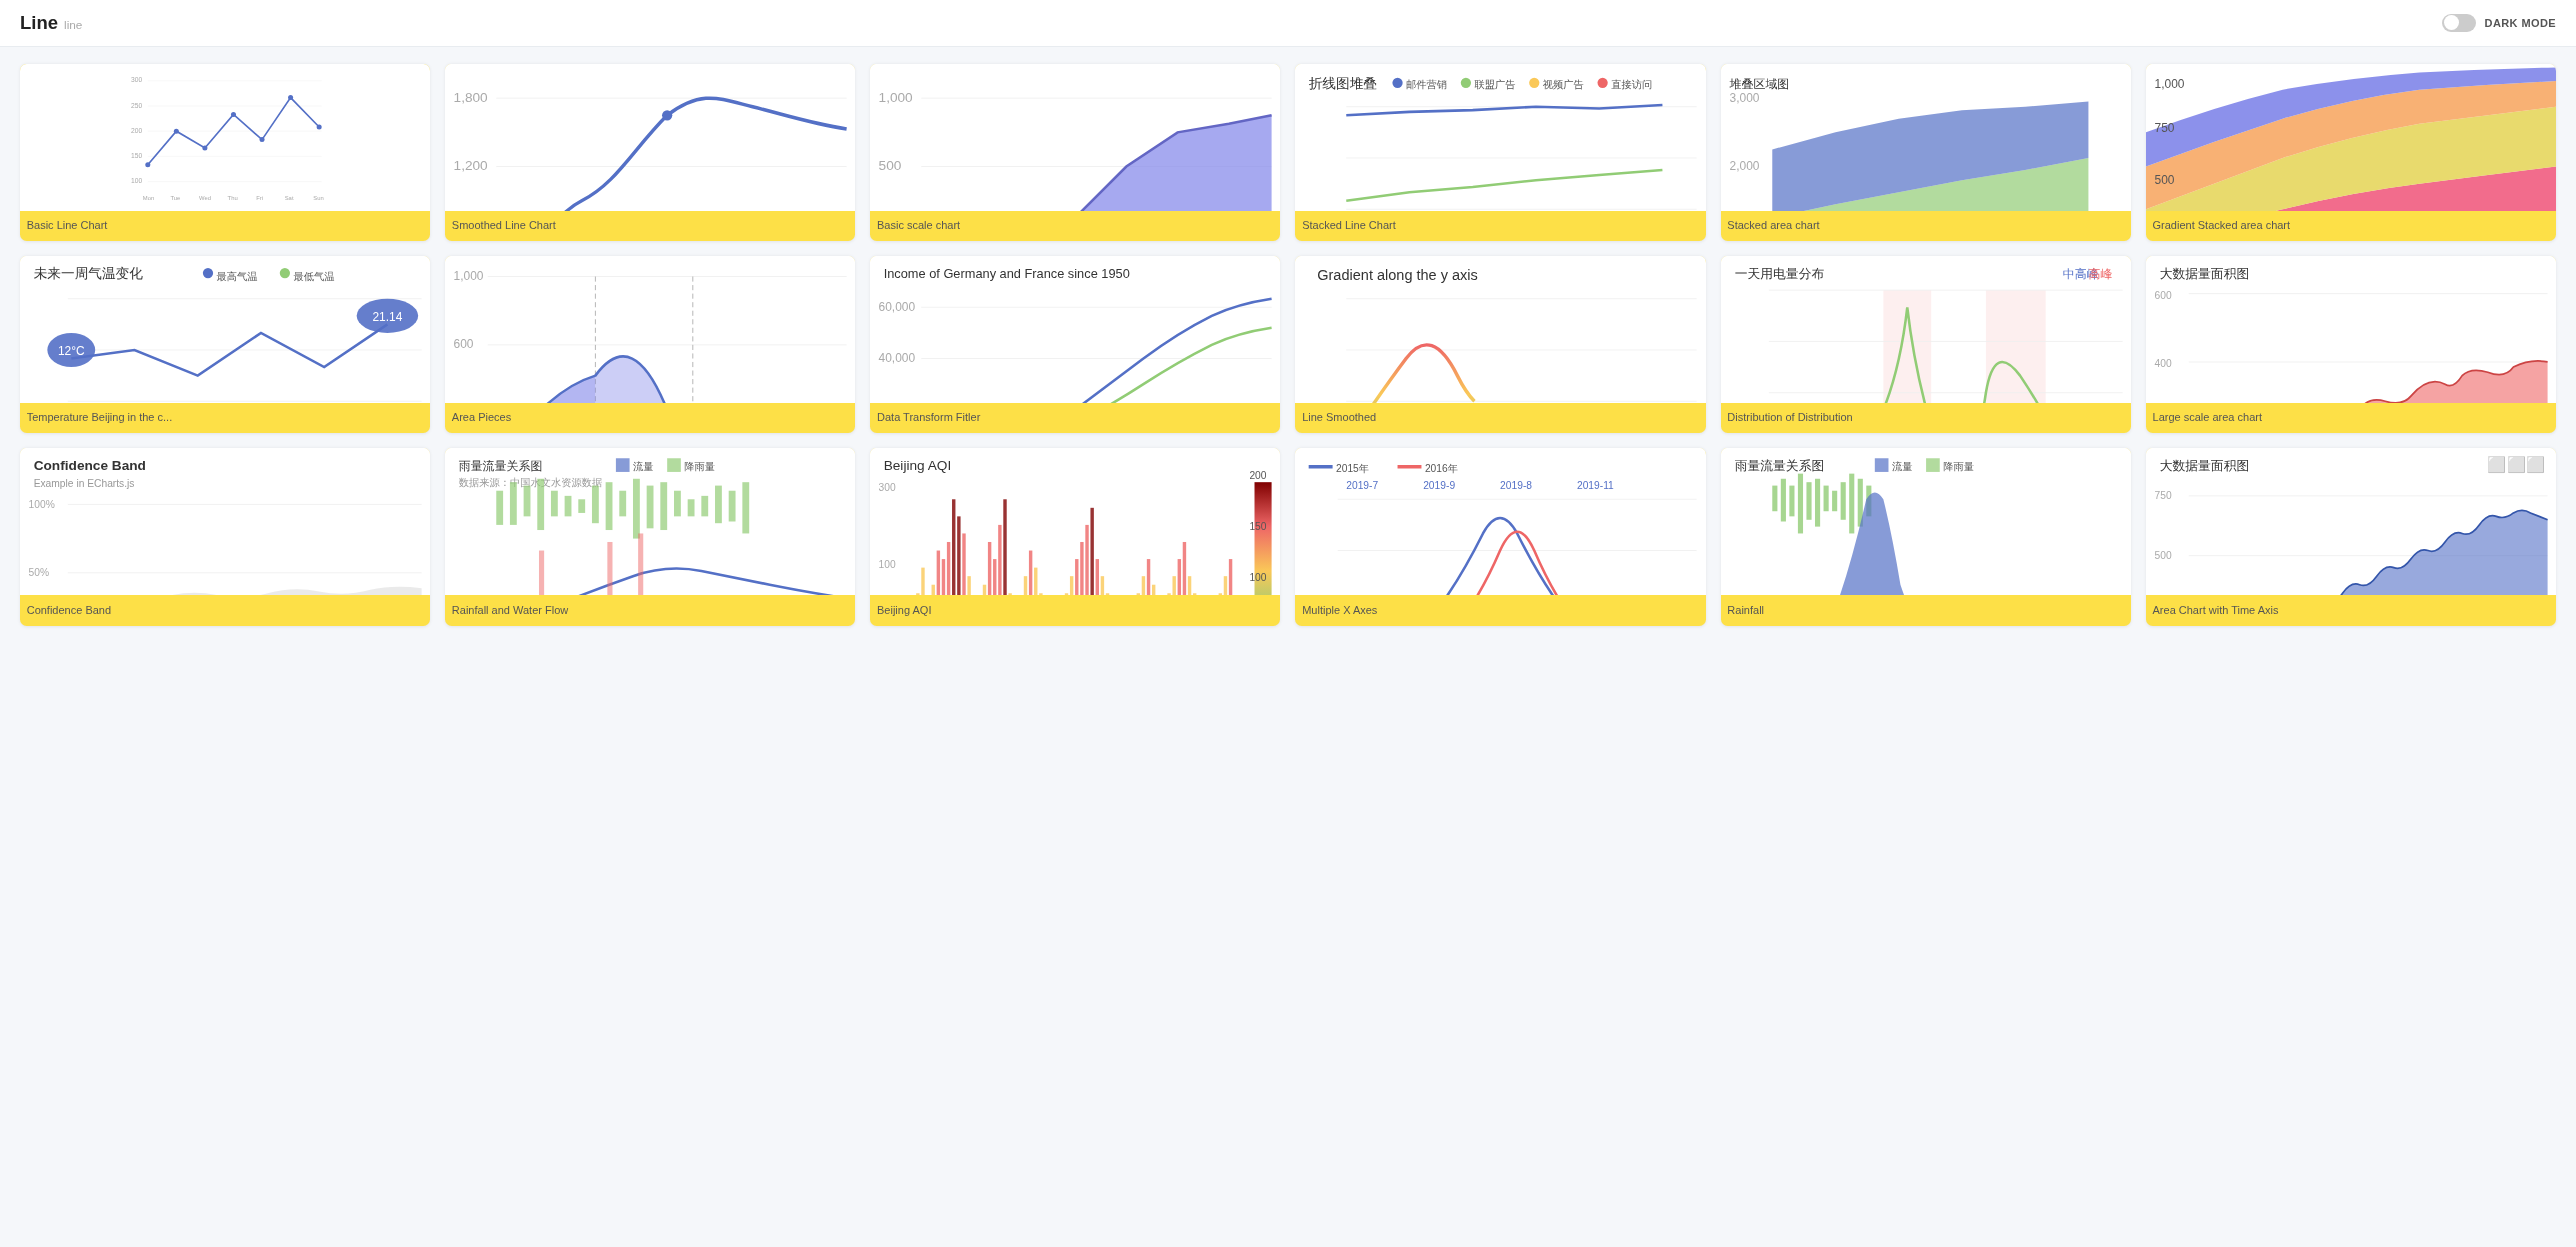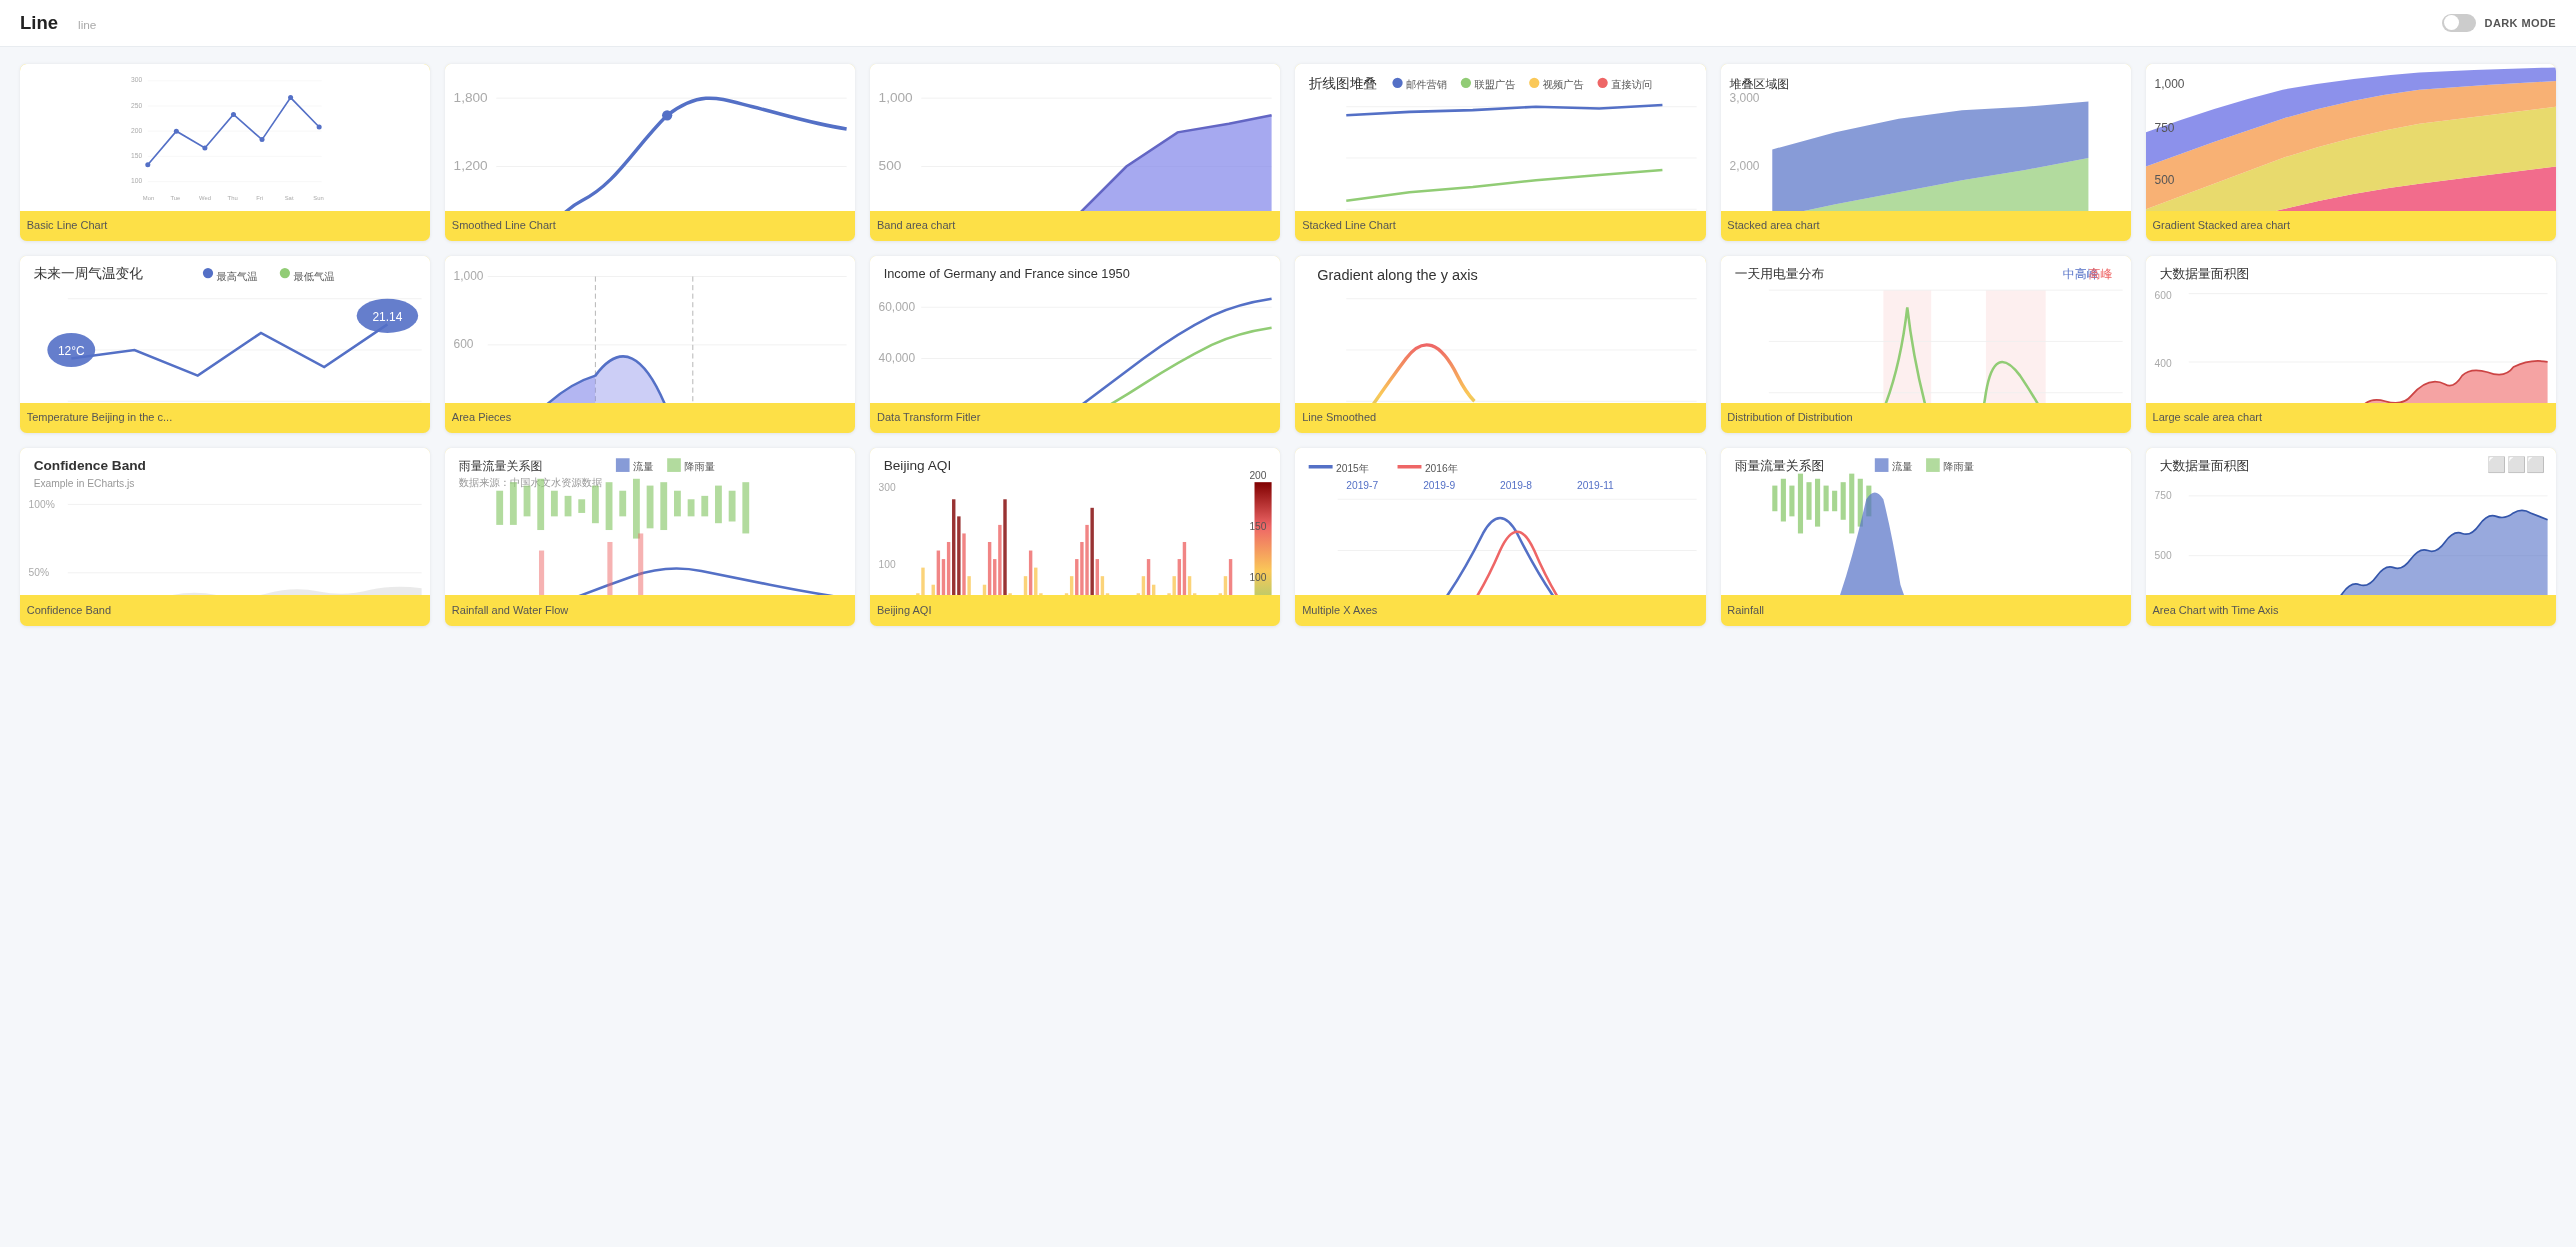--- a/index.html
+++ b/index.html
@@ -12,21 +12,21 @@
       display: flex;
       align-items: center;
       justify-content: space-between;
       padding: 11.8px 20px;
       background: #fff;
       border-bottom: 0.8px solid #e8ecf0;
     }
     .header-left {
       display: flex;
       align-items: baseline;
-      gap: 20px;
+      gap: 6px;
     }
     .header-title {
       font-size: 18.5px;
       font-weight: 600;
       color: #222;
     }
     .header-subtitle {
       font-size: 11.8px;
       color: #aaa;
       font-weight: 400;
@@ -198,21 +198,21 @@
 
         <text x="25" y="158" font-size="7" fill="#aaa">Mon</text>
         <text x="55" y="158" font-size="7" fill="#aaa">Tue</text>
         <text x="85" y="158" font-size="7" fill="#aaa">Wed</text>
         <text x="117" y="158" font-size="7" fill="#aaa">Thu</text>
         <text x="148" y="158" font-size="7" fill="#aaa">Fri</text>
         <text x="178" y="158" font-size="7" fill="#aaa">Sat</text>
         <text x="208" y="158" font-size="7" fill="#aaa">Sun</text>
       </svg>
     </div>
-    <div class="card-label">Band area chart</div>
+    <div class="card-label">Basic scale chart</div>
   </div>
 
   <div class="card">
     <div class="card-chart">
       <svg viewBox="0 0 240 175" xmlns="http://www.w3.org/2000/svg">
         <rect width="240" height="175" fill="white"></rect>
 
         <text x="8" y="14" font-size="8" fill="#333">折线图堆叠</text>
 
         <circle cx="60" cy="11" r="3" fill="#5470c6"></circle>

